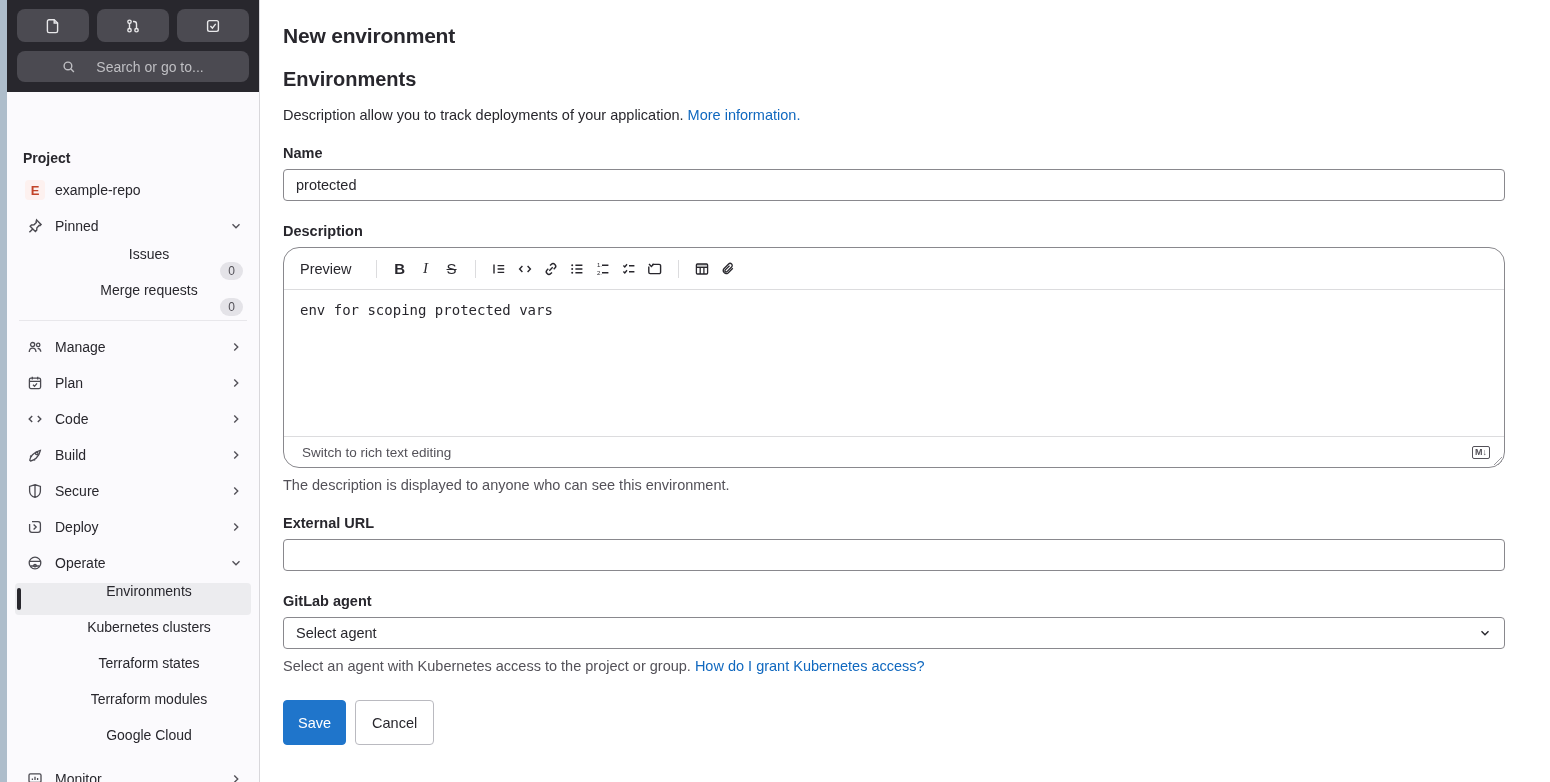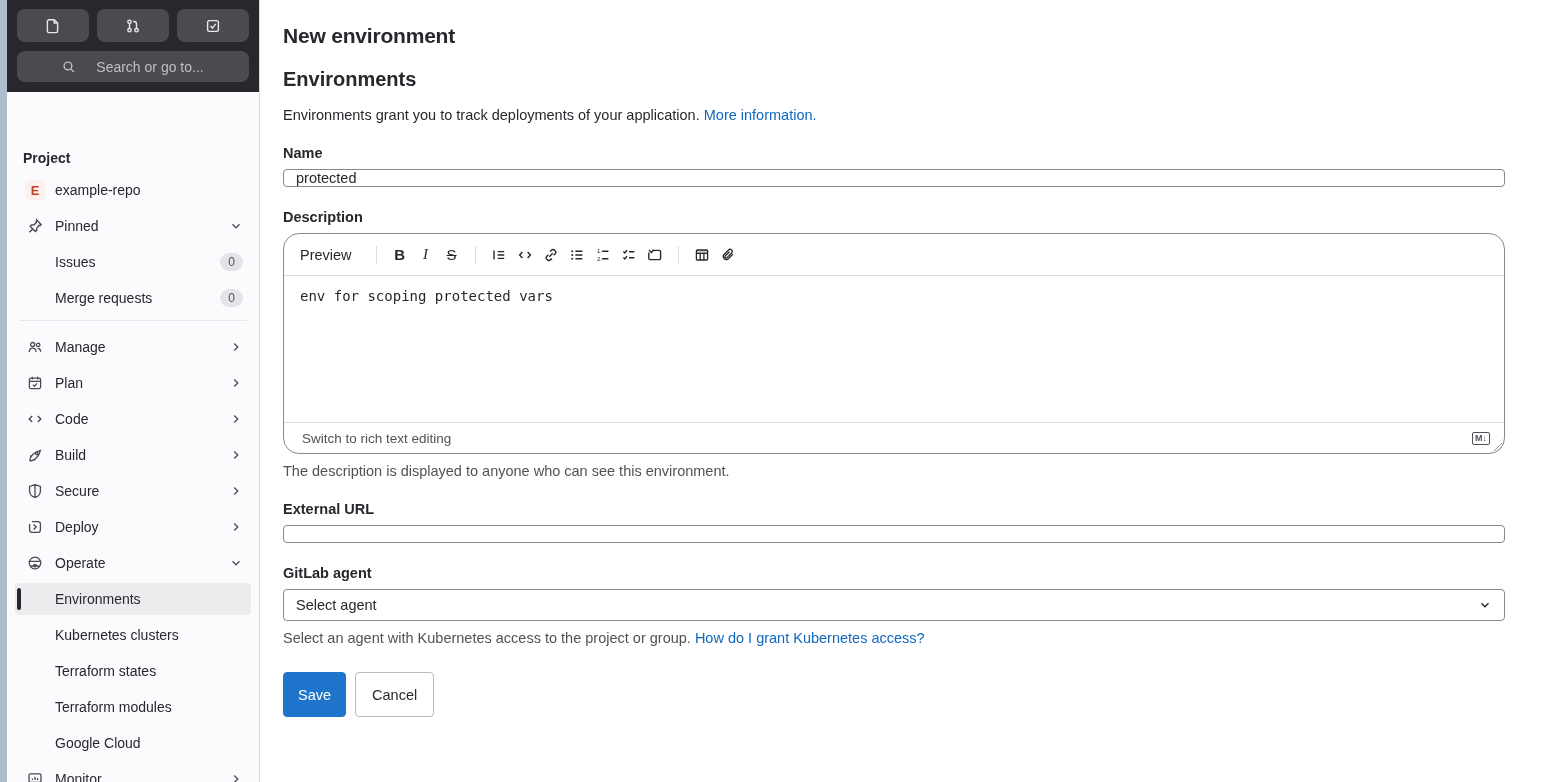--- a/index.html
+++ b/index.html
@@ -26,39 +26,39 @@
   .sb-section-label { font-weight:700; font-size:14px; color:#28272d; padding:6px 8px 8px;margin-top:44px; }
 
   .row { position:relative; display:flex; align-items:center; height:32px; margin-bottom:4px;
     border-radius:4px; padding:0 8px 0 12px; font-size:14px; color:#28272d; cursor:pointer; }
   .row .nav-icon { width:16px; height:16px; display:flex; align-items:center; justify-content:center;
     color:#4b4a51; flex:0 0 auto; }
   .row .nav-label { margin-left:12px; white-space:nowrap; }
   .row .chev { margin-left:auto; color:#535158; display:flex; }
   .row .badge { margin-left:auto; background:#e4e3e8; color:#535158; font-size:12px;
     border-radius:10px; padding:1px 8px; line-height:16px; }
-  .row.sub { padding-left:40px; }
+  .row.sub { padding-left:40px;flex-direction:column; }
   .row.active { background:#ececef; }
   .row.active .indicator { position:absolute; left:2px; top:5px; bottom:5px; width:4px;
     border-radius:3px; background:#28272d; }
   .avatar { width:20px; height:20px; border-radius:4px; background:#fdf1ef; color:#c24328;
     font-weight:700; font-size:13px; display:flex; align-items:center; justify-content:center;
     flex:0 0 auto; margin-left:-2px; }
   .avatar + .nav-label { margin-left:10px; }
   .sb-divider { height:1px; background:#e8e7eb; margin:6px 4px 10px; }
 
   
   .main { flex:1; padding:14px 45px 0 23px; }
   h1.page-title { font-size:21px; font-weight:700; letter-spacing:-.2px; margin:10px 0 20px; }
   h2.section-title { font-size:20px; font-weight:700; margin:0 0 16px; }
   .intro { font-size:14.5px; margin-bottom:22px; }
   a.link { color:#1068bf; text-decoration:none; cursor:pointer; }
 
   .field-label { font-size:14.5px; font-weight:700; margin-bottom:8px; }
-  .text-input { width:100%; height:18px; border:1px solid #89888d; border-radius:4px;
+  .text-input { width:100%; height:32px; border:1px solid #89888d; border-radius:4px;
     padding:0 12px; font-size:14.5px; color:#28272d; font-family:"Liberation Sans",sans-serif;
     background:#fff; outline:none; }
   .field { margin-bottom:22px; }
 
   
   .md-editor { position:relative; border:1px solid #89888d; border-radius:16px; background:#fff; }
   .md-toolbar { display:flex; align-items:center; height:42px; padding:0 16px;
     border-bottom:1px solid #dcdcde; }
   .md-tab { font-size:14.5px; color:#28272d; cursor:pointer; margin-right:14px; }
   .tb-sep { width:1px; height:18px; background:#dcdcde; margin:0 10px; }
@@ -326,21 +326,21 @@
             </svg>
         </span>
       </div>
 
     </div>
   </nav>
 
   <main class="main">
     <h1 class="page-title">New environment</h1>
     <h2 class="section-title">Environments</h2>
-    <p class="intro"><span>Environments grant you to track deployments of your application. </span><a class="link">More information.</a></p>
+    <p class="intro"><span>Description allow you to track deployments of your application. </span><a class="link">More information.</a></p>
 
     <div class="field">
       <div class="field-label">Name</div>
       <input class="text-input" type="text" value="protected" style="">
     </div>
 
     <div class="field" style="margin-bottom:0">
       <div class="field-label">Description</div>
 
       <div class="md-editor">

